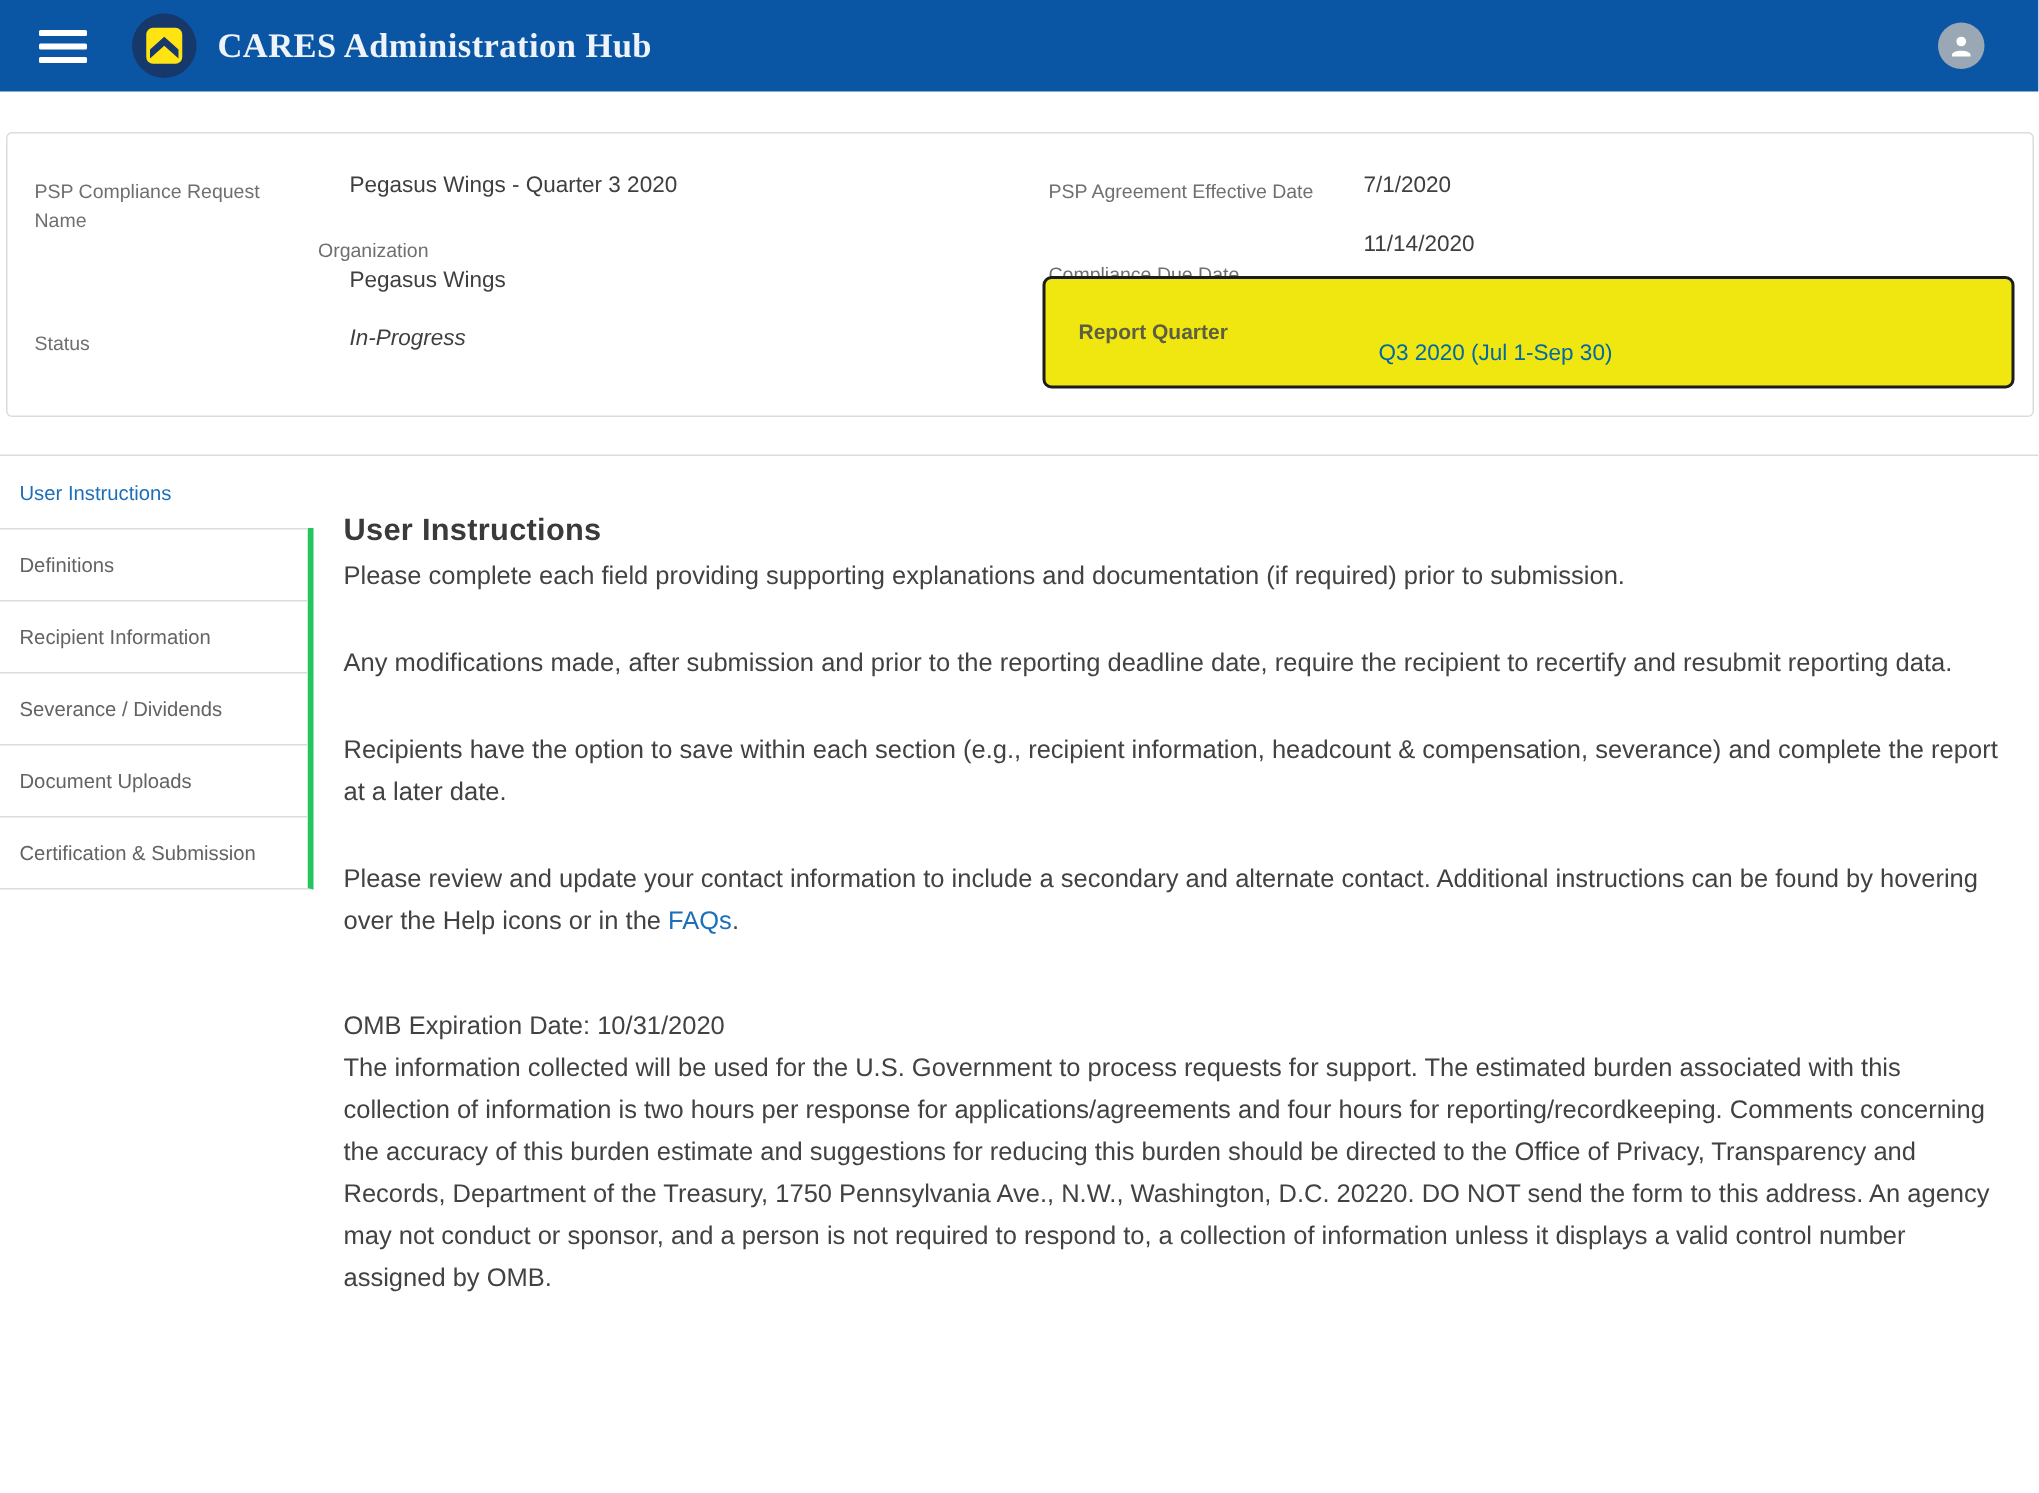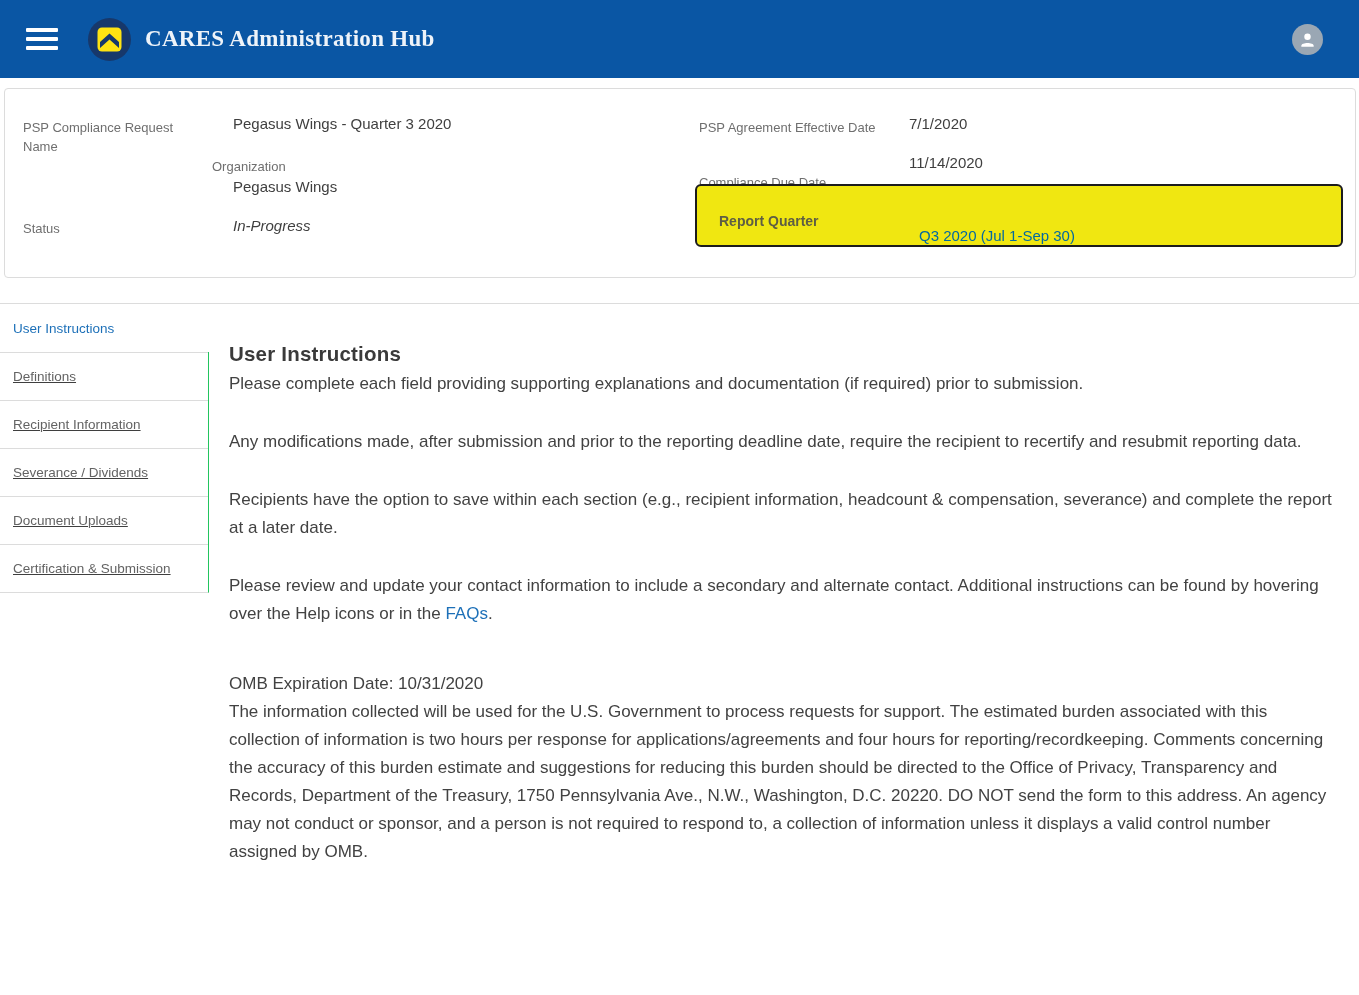--- a/index.html
+++ b/index.html
@@ -6,21 +6,21 @@
   html,body { margin:0; padding:0; }
   body {
     width:1359px; height:995px; position:relative; overflow:hidden;
     background:#ffffff;
     font-family:"Liberation Sans", sans-serif;
     color:#3f3f3f;
   }
 
   
   .app-header {
-    height:78px; background:#0a56a4;
+    height:61px; background:#0a56a4;
     display:flex; align-items:center; padding:0 22px;
   }
   .hamburger { width:32px; display:flex; flex-direction:column; gap:5px; cursor:pointer; margin-left:4px; }
   .hamburger span { display:block; height:4px; background:#ffffff; border-radius:1px; }
   .logo-circle {
     width:43px; height:43px; border-radius:50%; background:#17386b;
     margin-left:30px; display:flex; align-items:center; justify-content:center; flex:0 0 auto;
   }
   .app-title {
     font-family:"Liberation Serif", serif; font-weight:600;
@@ -45,21 +45,21 @@
   .lbl-org       { left:207px; top:68px; }
   .val-org       { left:228px; top:88px; }
   .lbl-status    { left:18px;  top:130px; }
   .val-status    { left:228px; top:127px;font-style:italic; }
   .lbl-agreement { left:694px; top:29px; }
   .val-agreement { left:904px; top:25px; }
   .lbl-due       { left:694px; top:84px;text-align:right; }
   .val-due       { left:904px; top:64px; }
 
   .quarter-box {
-    position:absolute; left:690px; top:95px; width:648px; height:63px;
+    position:absolute; left:690px; top:95px; width:648px; height:75px;
     background:#f0e711; border:2px solid #1c1c1c; border-radius:6px;
   }
   .quarter-box .q-lbl {
     position:absolute; left:22px; top:27px;
     font-size:14px; font-weight:700; color:#5e5e44;
   }
   .quarter-box .q-val {
     position:absolute; left:222px; top:25px;
     font-size:15px; color:#0369a1;margin-top:16px;
   }
@@ -69,21 +69,21 @@
     position:absolute; left:0; right:0; top:303px; bottom:0;
     border-top:1px solid #dcdcdc; background:#fff;
   }
 
   .side-nav { position:absolute; left:0; top:0; width:209px; }
   .side-item {
     height:48px; display:flex; align-items:center; padding-left:13px;
     font-size:13.5px; color:#636363; cursor:pointer; background:#fff;
   }
   .side-item.active { color:#1d70b8; }
-  .side-group { border-right:1px solid #22c55e; border-bottom:1px solid #dcdcdc;text-decoration:underline; }
+  .side-group { border-right:4px solid #22c55e; border-bottom:1px solid #dcdcdc; }
   .side-group .side-item { border-top:1px solid #dcdcdc; }
 
   .main-content { position:absolute; left:229px; right:17px; top:38px; }
   .page-heading { font-size:20.5px; font-weight:600; color:#3a3a3a; margin:0; letter-spacing:.2px; }
   .main-para { font-size:17px; line-height:28px; color:#424242; margin:30px 0 0; }
   .main-para.first { margin-top:4px; }
   .omb-block { font-size:17px; line-height:28px; color:#424242; margin:42px 0 0; }
   a.faq-link { color:#1d70b8; text-decoration:none; cursor:pointer; }
 </style>
 </head>

